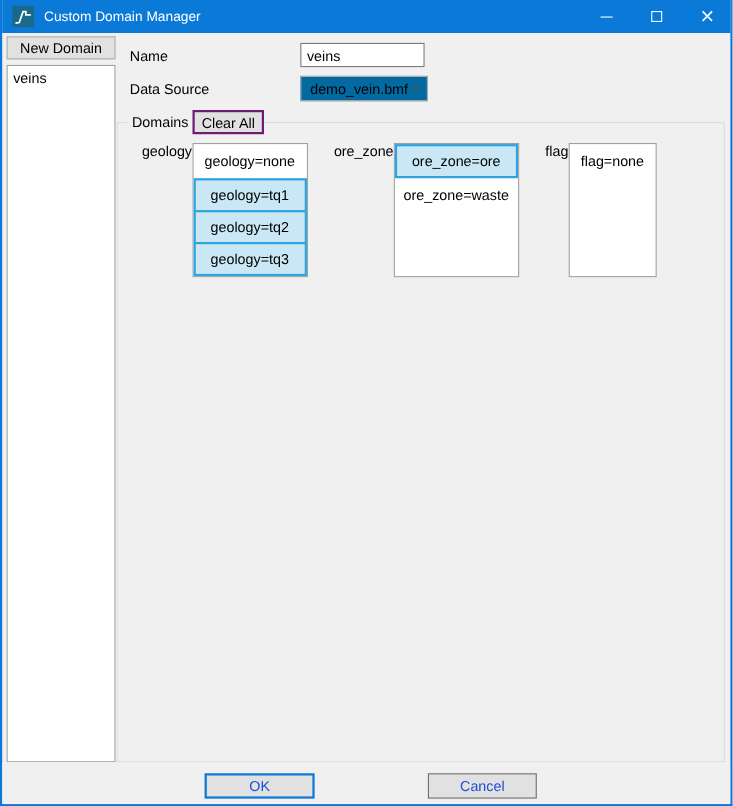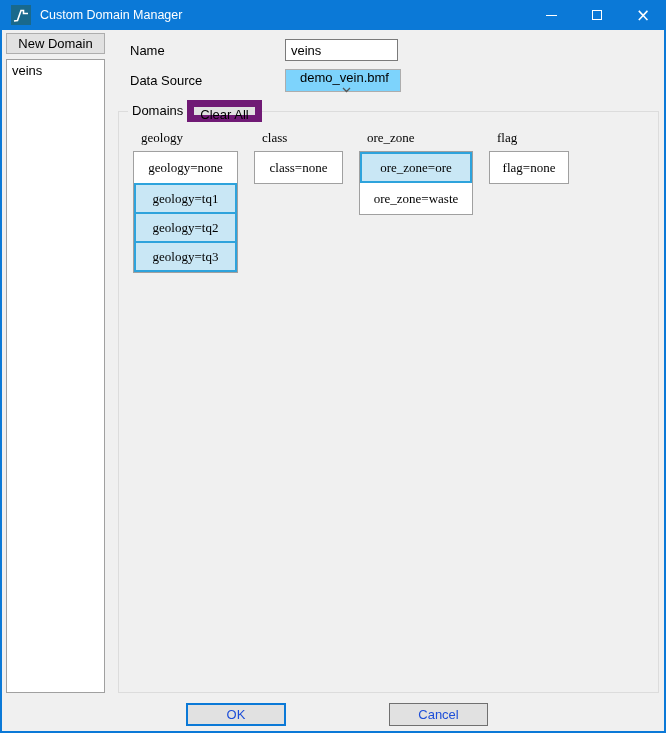--- a/index.html
+++ b/index.html
@@ -38,53 +38,53 @@
     font-family:inherit; font-size:13px; text-align:center; cursor:pointer; color:#000;
     display:block; width:99px; padding:0;
   }
   .side-list {
     flex:1 1 auto; background:#fff; border:1px solid #a0a0a0; margin-top:2px; width:99px;
     overflow:hidden;
   }
   .side-list-item { padding:3px 5px 2px 5px; cursor:default; }
 
   
-  .main-col { flex:1 1 auto; display:flex; flex-direction:column; padding:0 5px 0 12px; min-width:0;justify-content:center; }
+  .main-col { flex:1 1 auto; display:flex; flex-direction:column; padding:0 5px 0 0; min-width:0;justify-content:center; }
 
   .form-row { display:flex; align-items:center; padding-left:12px; height:22px; margin-top:8px; }
   .form-row.first { margin-top:9px; }
   .form-label { width:155px; flex:0 0 auto; }
   .text-input {
     width:113px; height:22px; border:1px solid #7a7a7a; background:#fff;
     font-family:inherit; font-size:13px; padding:0 5px; color:#000;
   }
   .combobox {
-    width:116px; height:23px; border:1px solid #adadad; background:#7dd3fc;
-    display:flex; align-items:center; padding:0 5px 0 8px; cursor:default;flex-direction:column;
+    width:116px; height:23px; border:1px solid #adadad; background:#0369a1;
+    display:flex; align-items:center; padding:0 5px 0 8px; cursor:default;
   }
   .combobox-value { flex:1 1 auto; white-space:nowrap; }
   .chev { width:9px; height:9px; flex:0 0 auto; display:block; margin-left:3px; }
 
   .hint-row { padding-left:12px; margin-top:13px; white-space:nowrap; }
 
   
   .group-box {
     margin:20px 0 0 0; border:1px solid #dcdcdc; flex:1 1 auto;
     position:relative; background:#f0f0f0;
   }
   .group-head {
     position:absolute; top:-12px; left:9px; display:flex; align-items:center;
   }
   .group-label { background:#f0f0f0; padding:0 4px; line-height:22px; }
   .clear-all-btn {
-    background:#e1e1e1; border:7px solid #701a75; height:22px; padding:0 6px;
+    background:#e1e1e1; border:2px solid #701a75; height:22px; padding:0 6px;
     font-family:inherit; font-size:13px; cursor:pointer; color:#000;
   }
   .columns { display:flex; gap:16px; padding:18px 0 0 14px; }
-  .domain-col { display:flex; flex-direction:column;font-family:Liberation Serif, serif; }
+  .domain-col { display:flex; flex-direction:row; }
   .col-header { padding-left:8px; margin-bottom:5px; }
   .value-list { background:#fff; border:1px solid #a0a0a0; }
   .col-0 .value-list { width:105px; }
   .col-1 .value-list { width:89px; }
   .col-2 .value-list { width:114px; }
   .col-3 .value-list { width:80px; }
   .value-item {
     height:31px; display:flex; align-items:center; justify-content:center;
     border:2px solid transparent; cursor:default; white-space:nowrap;
   }
@@ -162,26 +162,20 @@
           <div class="domain-col col-0">
             <span class="col-header">geology</span>
             <div class="value-list">
               <div class="value-item">geology=none</div>
               <div class="value-item selected">geology=tq1</div>
               <div class="value-item selected">geology=tq2</div>
               <div class="value-item selected">geology=tq3</div>
             </div>
           </div>
 
-          <div class="domain-col col-1">
-            <span class="col-header">class</span>
-            <div class="value-list">
-              <div class="value-item">class=none</div>
-            </div>
-          </div>
 
           <div class="domain-col col-2">
             <span class="col-header">ore_zone</span>
             <div class="value-list">
               <div class="value-item selected">ore_zone=ore</div>
               <div class="value-item">ore_zone=waste</div>
             </div>
           </div>
 
           <div class="domain-col col-3">

